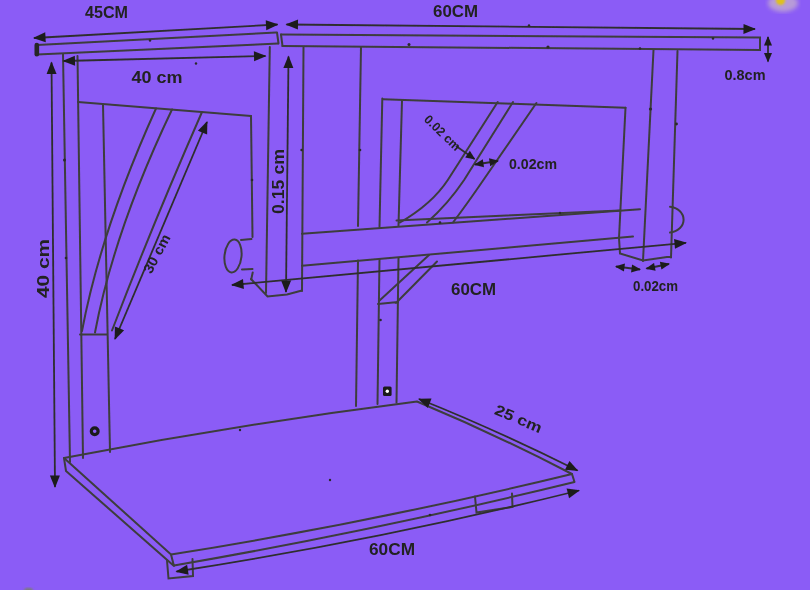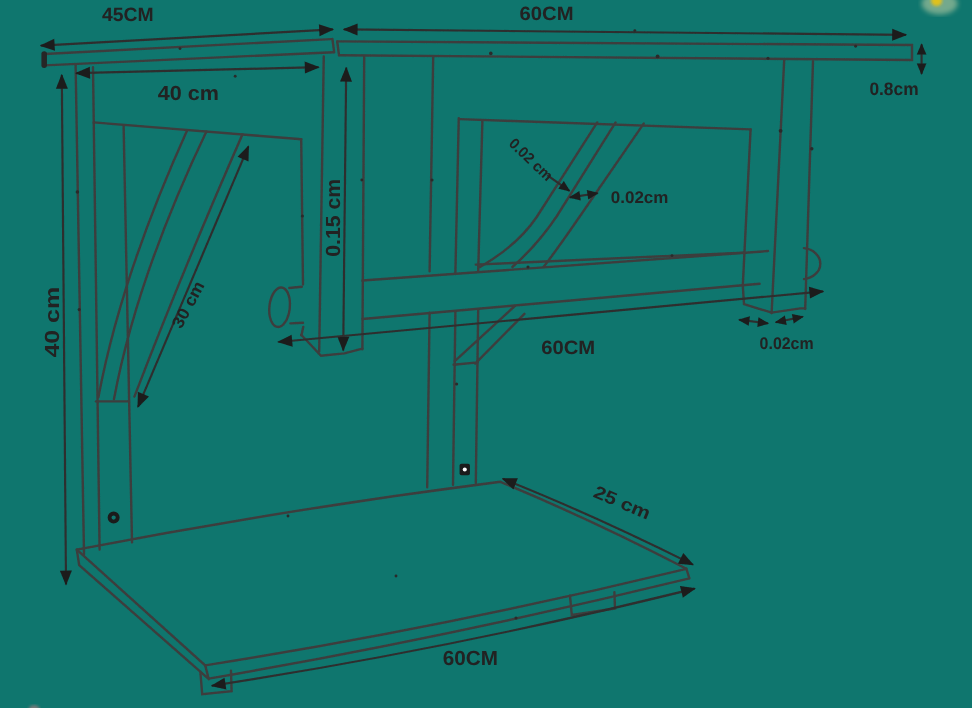--- a/index.html
+++ b/index.html
@@ -1,16 +1,16 @@
 <!DOCTYPE html>
 <html><head>
 <meta charset="utf-8">
 <style>
 html,body{margin:0;padding:0;background:#ffffff;}
-#page{position:relative;width:810px;height:590px;background:#0f766e;overflow:hidden;
+#page{position:relative;width:810px;height:590px;background:#8b5cf6;overflow:hidden;
 font-family:"Liberation Sans", sans-serif;}
 svg{position:absolute;left:0;top:0;}
 text{font-family:"Liberation Sans", sans-serif;font-weight:bold;fill:#222;}
 </style>
 </head>
 <body>
 <div id="page">
 <svg width="810" height="590" viewBox="0 0 810 590">
 <defs>
 <marker id="ah" viewBox="0 0 13 11" refX="12" refY="5.5" markerWidth="13" markerHeight="11" markerUnits="userSpaceOnUse" orient="auto-start-reverse">

